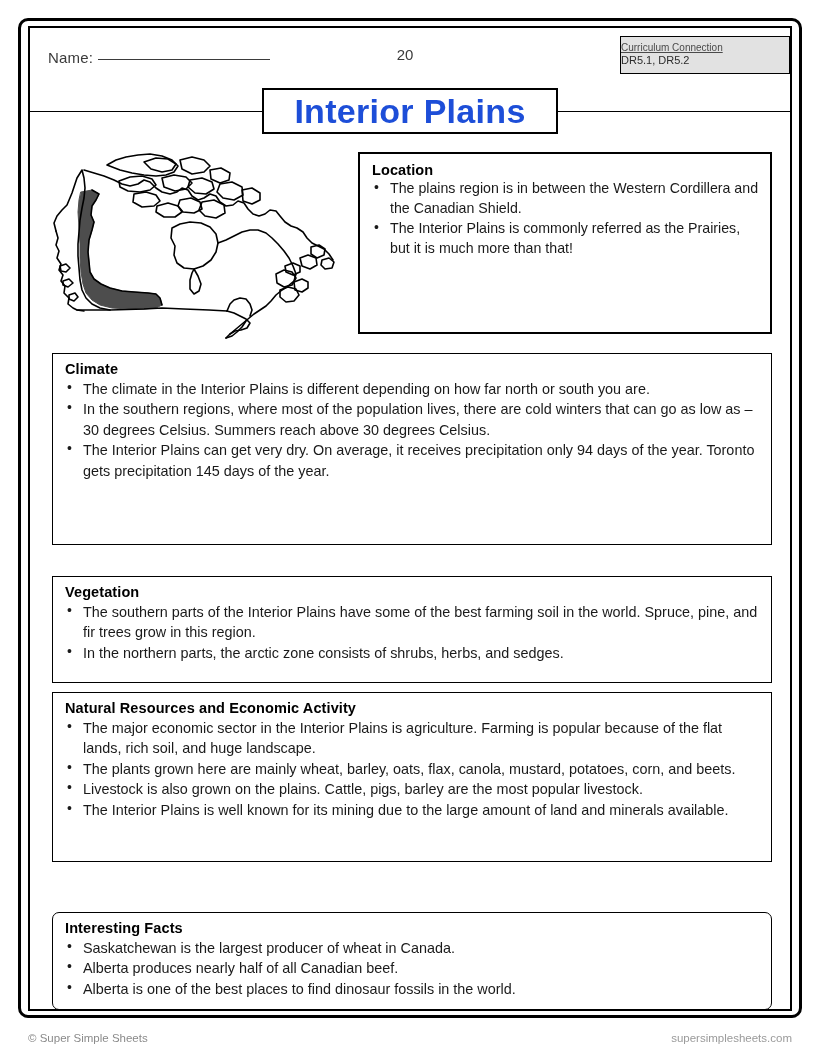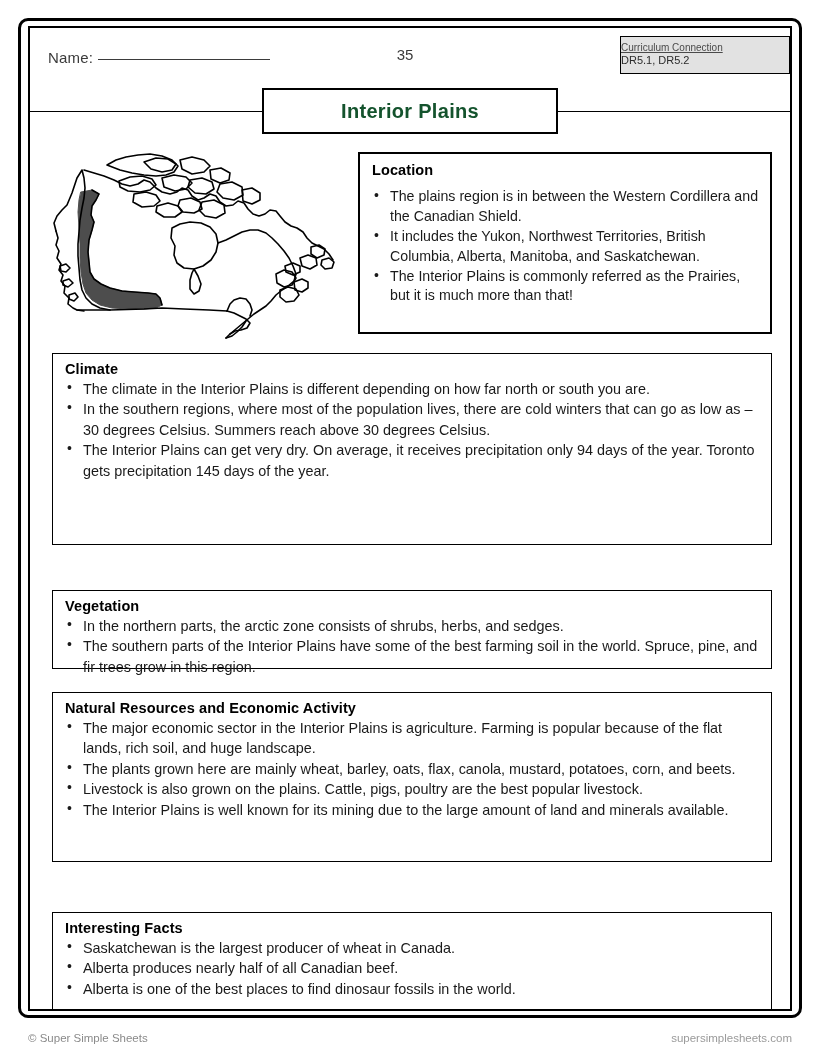--- a/index.html
+++ b/index.html
@@ -128,24 +128,24 @@
     height: 46px;
     background: #ffffff;
     border: 2px solid #000;
     box-sizing: border-box;
     display: flex;
     align-items: center;
     justify-content: center;
     z-index: 3;
   }
   .title-text {
-    font-size: 20px;
+    font-size: 34px;
     font-weight: bold;
     letter-spacing: .3px;
-    color: #14532d;
+    color: #1d4ed8;
   }
 
   
   .map-area {
     position: absolute;
     left: 44px;
     top: 148px;
     width: 305px;
     height: 196px;
   }
@@ -165,32 +165,32 @@
   
   .content-box {
     position: absolute;
     left: 52px;
     width: 720px;
     border: 1.5px solid #000;
     box-sizing: border-box;
     padding: 7px 12px 8px 12px;
   }
   #box-climate    { top: 353px; height: 192px; }
-  #box-vegetation { top: 590px; height: 79px; }
+  #box-vegetation { top: 576px; height: 107px; }
   #box-resources  { top: 692px; height: 170px; }
-  #box-facts      { top: 912px; height: 98px; }
+  #box-facts      { top: 912px; height: 98px; border-radius: 7px; }
 
   .section-heading {
     font-size: 14.5px;
     font-weight: bold;
     color: #000;
     margin: 0 0 2px 0;
     letter-spacing: .1px;
   }
-  .location-box .section-heading { font-size: 14.5px; margin-bottom: 9px; }
+  .location-box .section-heading { font-size: 14.5px; margin-bottom: 1px; }
 
   ul.bullets {
     list-style: none;
     margin: 0;
     padding: 0;
   }
   ul.bullets li {
     position: relative;
     padding-left: 18px;
     font-size: 14.4px;
@@ -235,21 +235,21 @@
 
 <div class="page">
 
   <div class="outer-border"></div>
   <div class="inner-frame"></div>
 
   <div class="header-row">
     <div class="name-label">
       <span>Name:</span><span class="name-line"></span>
     </div>
-    <div class="page-number">35</div>
+    <div class="page-number">20</div>
     <div class="curriculum-badge">
       <div class="curriculum-title">Curriculum Connection</div>
       <div class="curriculum-codes">DR5.1, DR5.2</div>
     </div>
   </div>
   <div class="header-divider"></div>
 
   <div class="title-box">
     <span class="title-text">Interior Plains</span>
   </div>
@@ -304,48 +304,47 @@
         <path d="M267 99 L275 97 L281 101 L280 107 L273 110 L267 106 Z"></path>
         <path d="M278 112 L285 110 L290 114 L288 120 L281 121 L277 117 Z"></path>
       </g>
     </svg>
   </div>
 
   <div class="location-box">
     <div class="section-heading">Location</div>
     <ul class="bullets">
       <li>The plains region is in between the Western Cordillera and the Canadian Shield.</li>
-      <li>It includes  the Yukon, Northwest Territories, British Columbia, Alberta, Manitoba, and Saskatchewan.</li>
       <li>The Interior Plains is commonly referred as the Prairies, but it is much more than that!</li>
     </ul>
   </div>
 
   <div class="content-box" id="box-climate">
     <div class="section-heading">Climate</div>
     <ul class="bullets">
       <li>The climate in the Interior Plains is different depending  on how far north or south you are.</li>
       <li>In the southern regions, where most of the population lives, there are cold winters that can go as low as –30 degrees  Celsius. Summers reach above 30 degrees  Celsius.</li>
       <li>The Interior Plains can get very dry. On average, it receives precipitation only 94 days of the year. Toronto gets precipitation 145 days of the year.</li>
     </ul>
   </div>
 
   <div class="content-box" id="box-vegetation">
     <div class="section-heading">Vegetation</div>
     <ul class="bullets">
+      <li>The southern parts of the Interior Plains have some of the best farming soil in the world. Spruce, pine, and fir trees grow in this region.</li>
       <li>In the northern parts, the arctic zone consists of shrubs, herbs, and sedges.</li>
-      <li>The southern parts of the Interior Plains have some of the best farming soil in the world. Spruce, pine, and fir trees grow in this region.</li>
     </ul>
   </div>
 
   <div class="content-box" id="box-resources">
     <div class="section-heading">Natural Resources  and Economic Activity</div>
     <ul class="bullets">
       <li>The major economic sector in the Interior Plains is agriculture.  Farming is popular because of the flat lands, rich soil, and huge  landscape.</li>
       <li>The plants grown here are mainly wheat, barley, oats, flax, canola, mustard, potatoes, corn, and beets.</li>
-      <li>Livestock is also grown on the plains. Cattle, pigs, poultry are the best popular livestock.</li>
+      <li>Livestock is also grown on the plains. Cattle, pigs, barley are the most popular livestock.</li>
       <li>The Interior Plains is well known for its mining due to the large amount of land and minerals available.</li>
     </ul>
   </div>
 
   <div class="content-box" id="box-facts">
     <div class="section-heading">Interesting  Facts</div>
     <ul class="bullets">
       <li>Saskatchewan is the largest producer of wheat in Canada.</li>
       <li>Alberta produces nearly half of all Canadian beef.</li>
       <li>Alberta is one of the best places to find dinosaur fossils in the world.</li>

